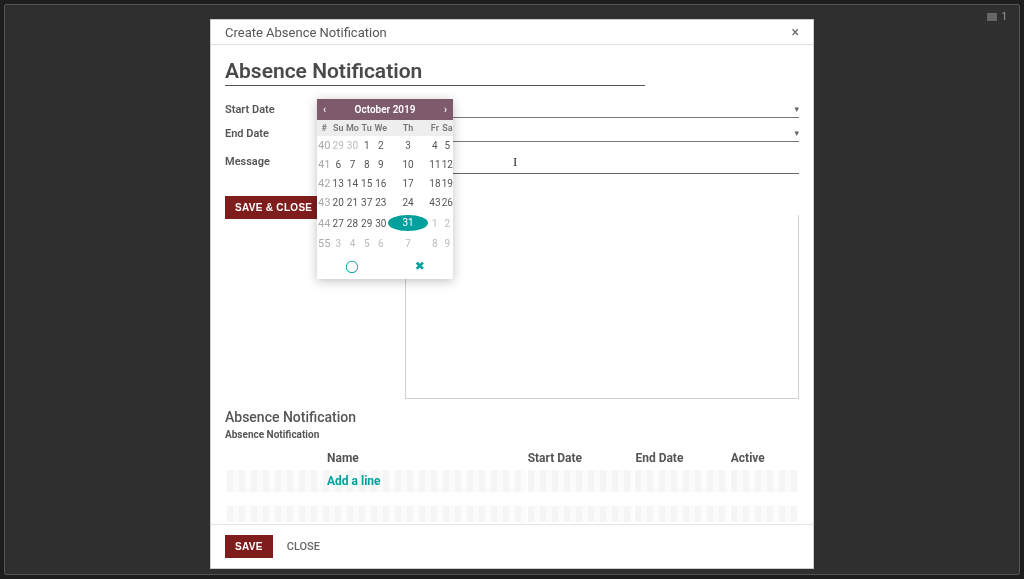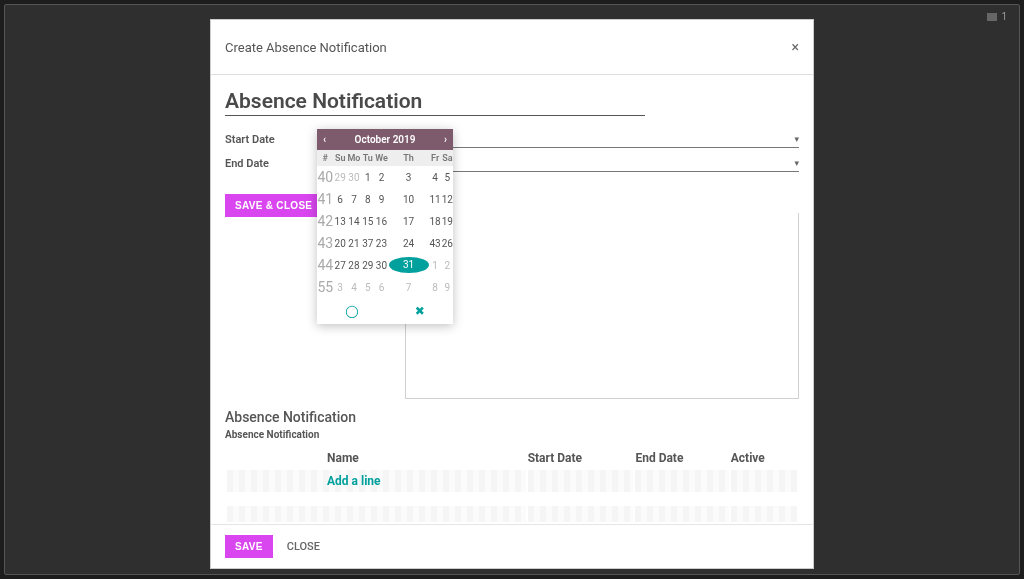--- a/index.html
+++ b/index.html
@@ -10,38 +10,38 @@
     background: #fff;
     width: 604px;
     margin: 0 auto;
     height: 550px;
     border: 1px solid #ccc;
     display: flex;
     flex-direction: column;
     position: relative;
   }
   .dlg-header {
-    padding: 19px 14px;
+    padding: 4px 14px;
     display:flex; justify-content:space-between; align-items:center;
     border-bottom: 1px solid #e0e0e0;
     font-size: 13px; color:#555;
   }
   .close-x { font-size: 14px; color:#666; cursor:pointer; }
   .dlg-body { padding: 14px 14px 0 14px; flex: 0 0 auto; position:relative; }
   .page-title { font-size: 21px; font-weight: 600; color:#4a4a4a; border-bottom:1px solid #555; display:inline-block; padding-bottom:2px; width: 420px; }
   .form { margin-top: 14px; font-size: 11px; color:#555; }
   .frow { display:flex; align-items:center; margin-bottom:6px; }
   .flabel { width:92px; font-weight:600; }
   .fval { flex:1; border-bottom:1px solid #777; padding:2px 0; display:flex; justify-content:space-between; align-items:center; }
   .caret { font-size:9px; color:#666; }
   .msg-row { display:flex; }
   .msg-area { flex:1; height: 26px; border-bottom:1px solid #666; position:relative;}
   .cursor-mark { position:absolute; left:196px; top:6px; font-family: serif; font-size:13px; color:#333;}
   .btnbar { margin-top: 22px; display:flex; gap:6px; }
-  .btn-teal { background:#d946ef; color:#fff; border:none; font-size:10px; font-weight:700; padding:6px 10px; letter-spacing:.3px; cursor:pointer; }
+  .btn-teal { background:#7f1d1d; color:#fff; border:none; font-size:10px; font-weight:700; padding:6px 10px; letter-spacing:.3px; cursor:pointer; }
   .midpane {
     margin: 0 14px; flex:1;
     border-left:1px solid #d0d0d0; border-right:1px solid #d0d0d0; border-bottom:1px solid #d0d0d0;
     border-top:none;
     margin-left: 194px;
     margin-top:-4px;
     min-height:120px;
   }
   
   .dp {
@@ -51,21 +51,21 @@
     background:#fff;
     box-shadow: 0 2px 10px rgba(0,0,0,.25);
     font-size:10px;
     z-index: 20;
   }
   .dp-head { background:#7d5a6c; color:#fff; display:flex; align-items:center; justify-content:space-between; padding:5px 6px; font-weight:600; }
   .dp-nav { cursor:pointer; }
   .dp table { width:100%; border-collapse:collapse; }
   .dp th, .dp td { text-align:center; padding:3px 0; width:14.2%; color:#555; }
   .dp th { background:#eee; font-weight:600; font-size:9px; color:#777; }
-  .dp .wk { color:#aaa; font-size:14px;}
+  .dp .wk { color:#aaa; font-size:11px;}
   .dp .sel { background:#00a09d; color:#fff; border-radius:50%; display:inline-block; width:40px; height:16px; line-height:16px;}
   .dp .muted { color:#bbb; }
   .dp-foot { display:flex; justify-content:space-around; padding:6px 0; color:#00a09d; font-size:12px; }
   .dp-foot span { cursor:pointer; }
   
   .lower { padding: 10px 14px 0 14px; font-size:12px; }
   .lower h3 { font-size:14px; color:#555; font-weight:500; margin-bottom:4px;}
   .subhead { font-size:10px; font-weight:700; color:#555; margin-bottom:6px;}
   .tbl { width:100%; font-size:12px; }
   .tbl th { text-align:left; padding:3px 0; color:#555; font-weight:700;}
@@ -112,20 +112,26 @@
             <span class="caret">▾</span>
           </div>
         </div>
         <div class="frow">
           <div class="flabel">End Date</div>
           <div class="fval">
             <span>10/31/2019 16:18:49</span>
             <span class="caret">▾</span>
           </div>
         </div>
+        <div class="frow msg-row">
+          <div class="flabel">Message</div>
+          <div class="msg-area">
+            <span class="cursor-mark">I</span>
+          </div>
+        </div>
 
         <div class="btnbar">
           <button class="btn-teal">SAVE &amp; CLOSE</button>
           <button class="btn-teal">SAVE</button>
         </div>
       </div>
 
       
       <div class="dp">
         <div class="dp-head">

